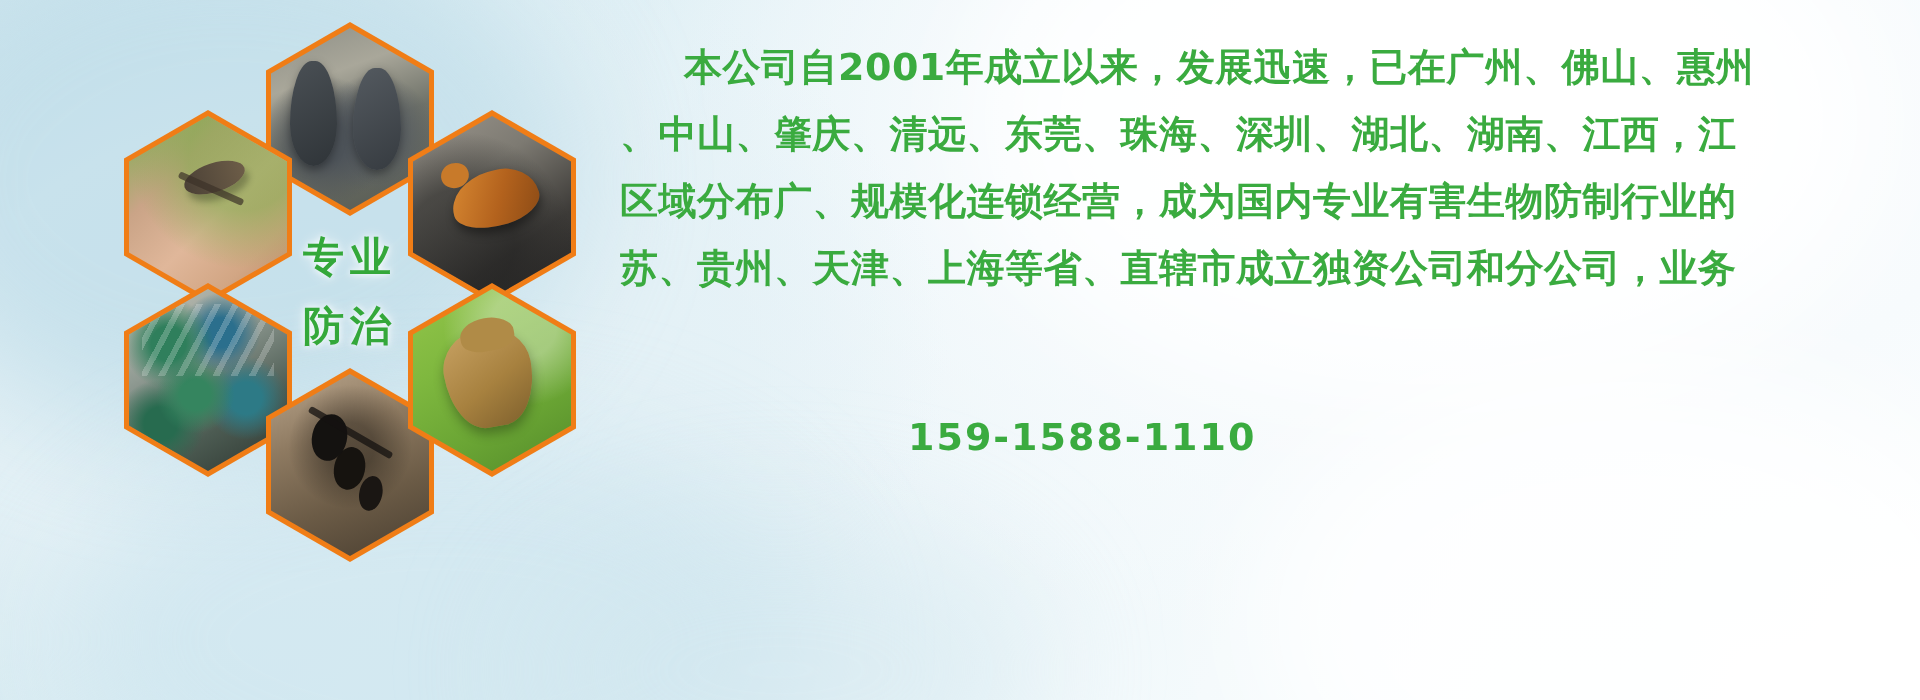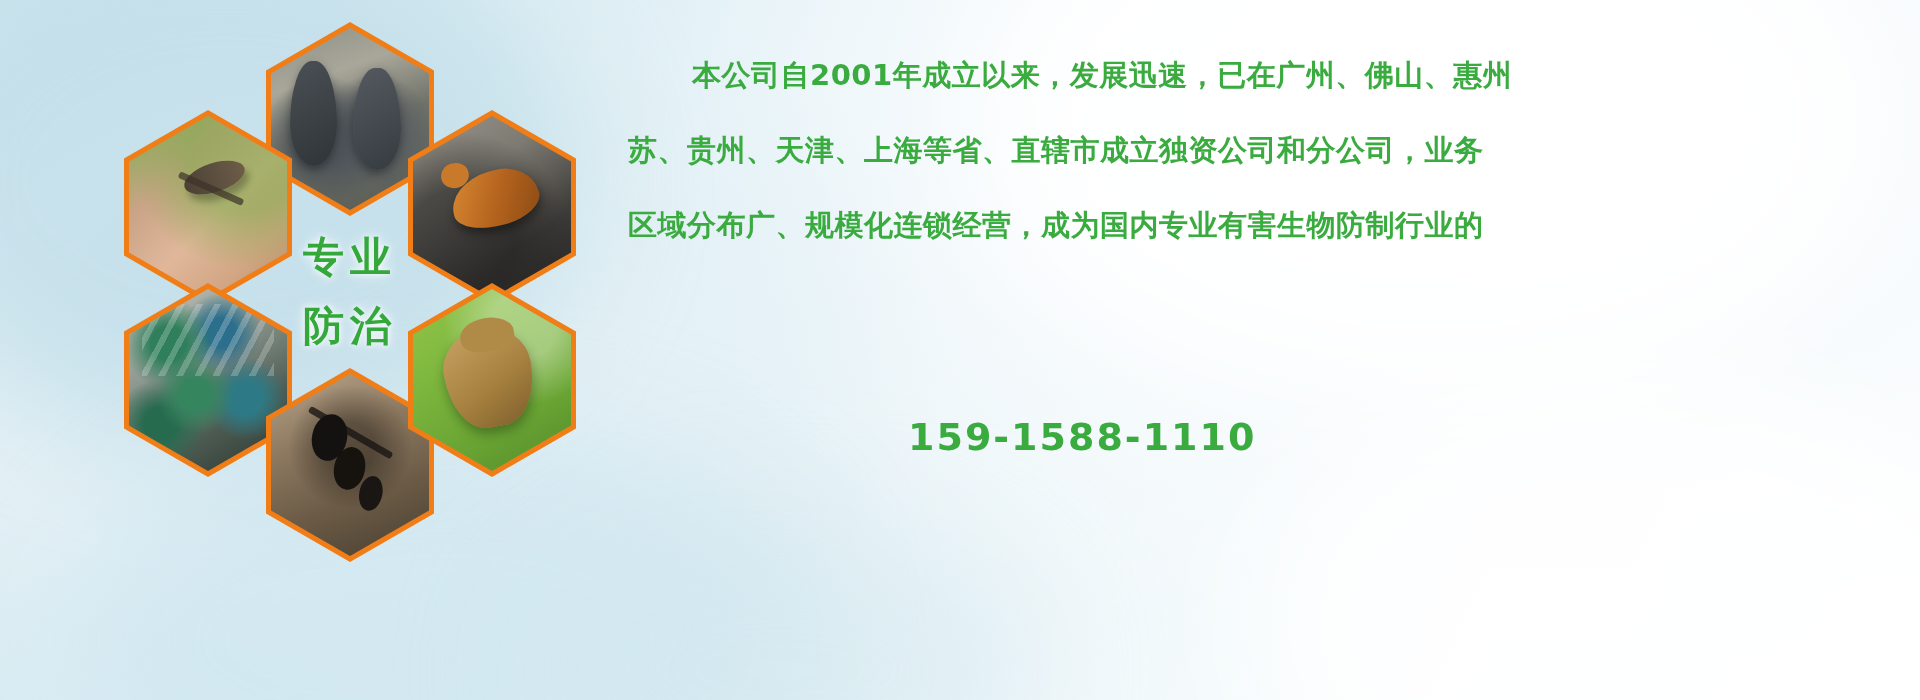--- a/index.html
+++ b/index.html
@@ -149,24 +149,24 @@
   .art.bug::after{
     content:"";position:absolute;left:30%;top:16%;width:34%;height:18%;
     border-radius:50% 50% 40% 40%;background:#b08b47;transform:rotate(-10deg);
   }
 
   
   #copy{
     position:absolute;left:612px;top:30px;width:1270px;
   }
   #copy p{
-    margin:16px;
+    margin:8px;
     color:#3aab3f;
     font-weight:bold;
-    font-size:29px;
+    font-size:38px;
     line-height:59px;
     letter-spacing:.5px;
     font-family:"DejaVu Sans",sans-serif;
     white-space:nowrap;
   }
   #copy p.first{ text-indent:64px; }
 
   #contact{
     position:absolute;left:620px;top:398px;width:1280px;
     color:#3aab3f;font-weight:bold;
@@ -228,22 +228,23 @@
       <div class="txt">
         <span>专业</span>
         <span>防治</span>
       </div>
     </div>
 
   </div>
 
   <div id="copy">
     <p class="first">本公司自2001年成立以来，发展迅速，已在广州、佛山、惠州</p>
+    <p>、中山、肇庆、清远、东莞、珠海、深圳、湖北、湖南、江西，江</p>
+    <p>区域分布广、规模化连锁经营，成为国内专业有害生物防制行业的</p>
     <p>苏、贵州、天津、上海等省、直辖市成立独资公司和分公司，业务</p>
-    <p>区域分布广、规模化连锁经营，成为国内专业有害生物防制行业的</p>
   </div>
 
   <div id="contact">
     <div class="line2">
       <span>159-1588-1110</span>
     </div>
   </div>
 
 </div>
 

